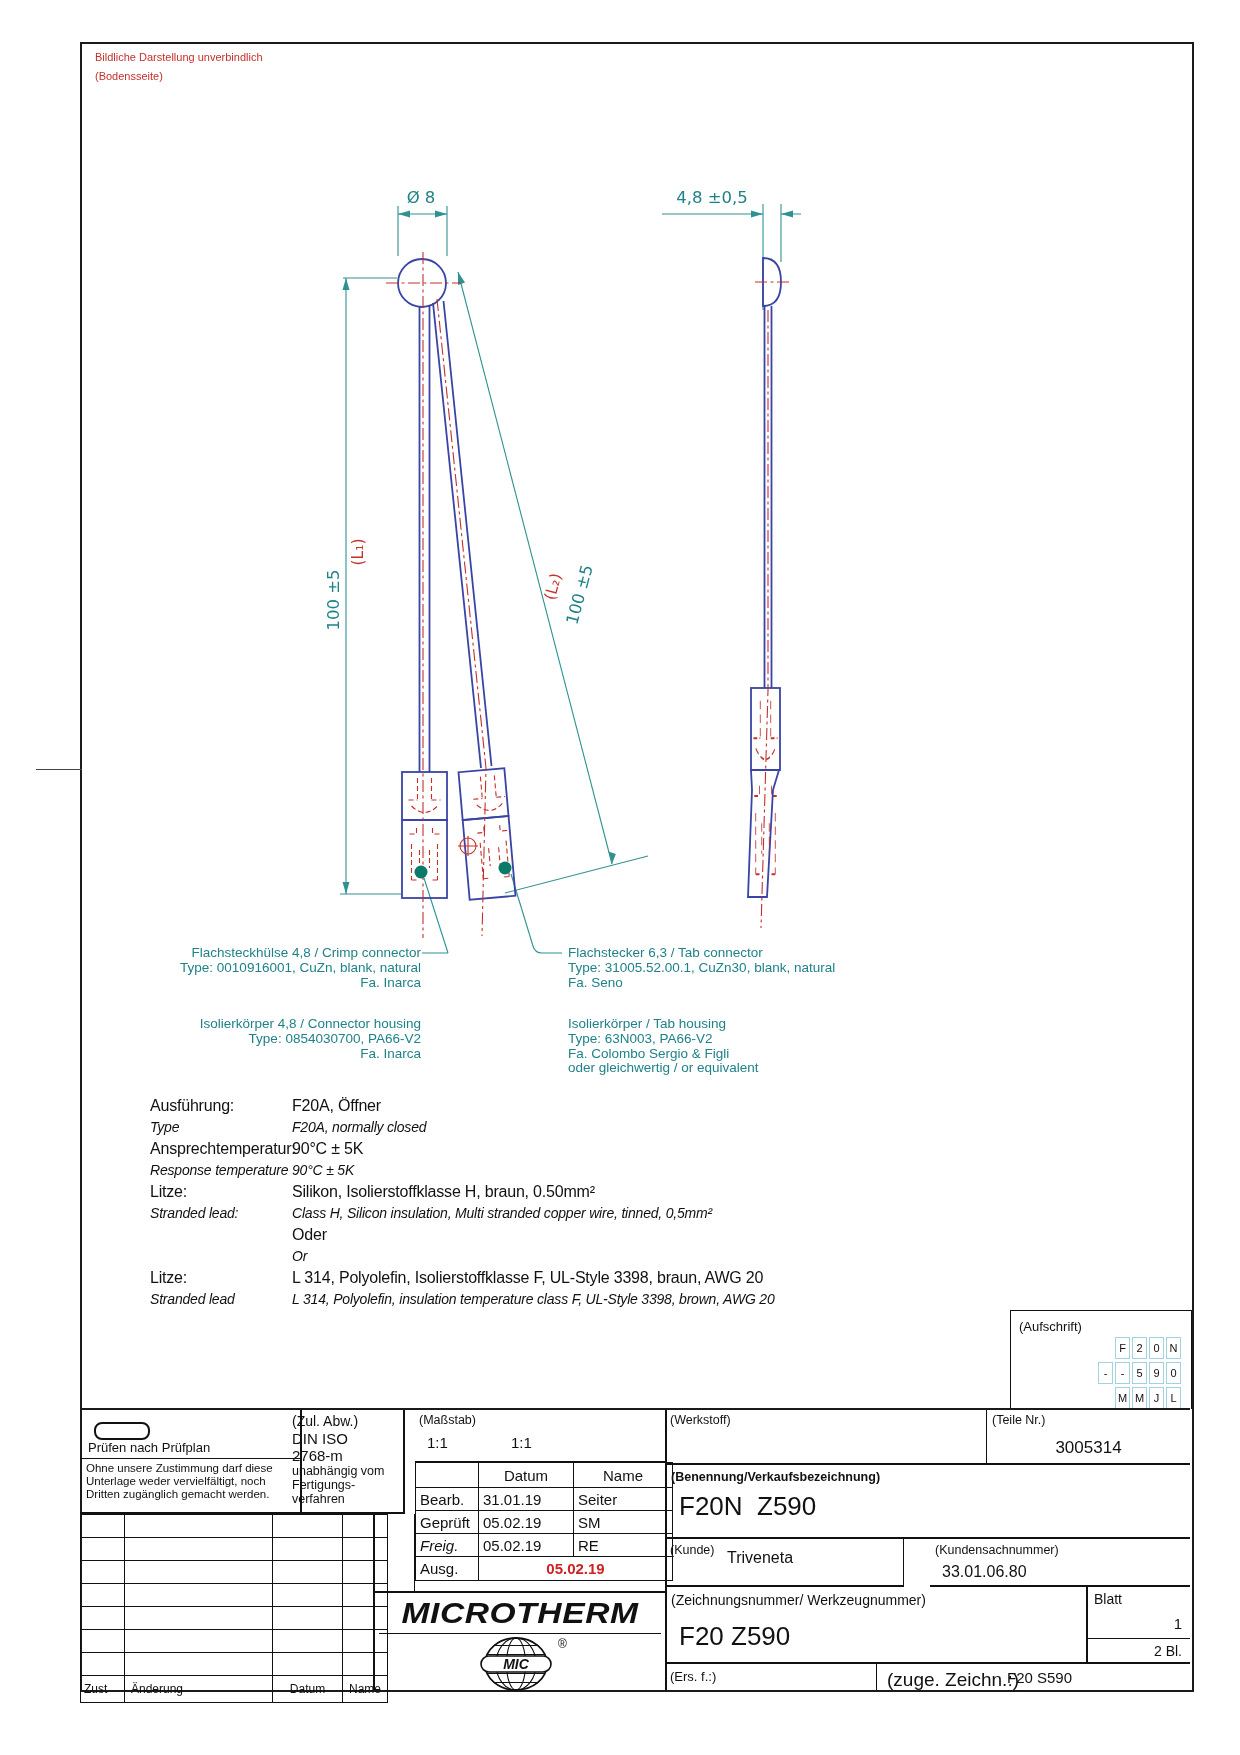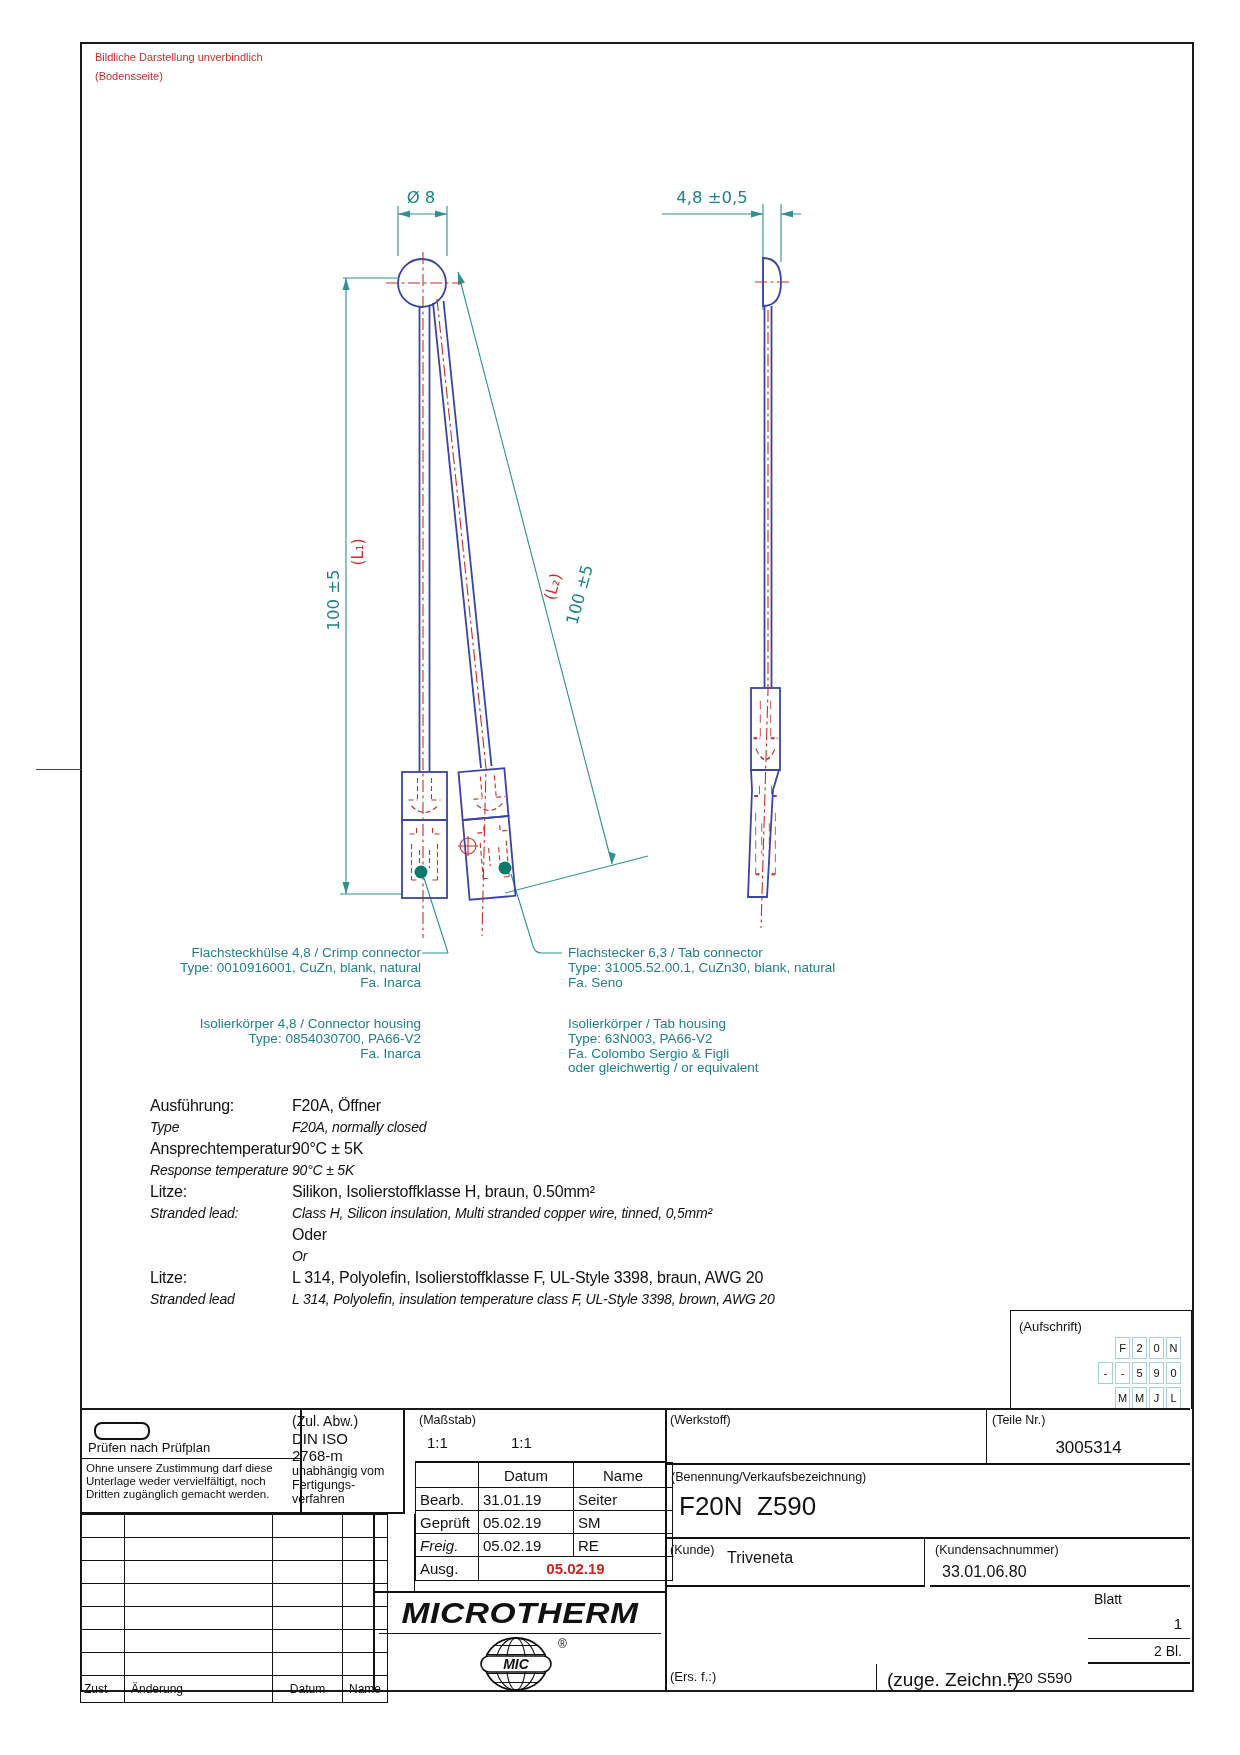--- a/index.html
+++ b/index.html
@@ -346,33 +346,37 @@
 
     <div class="bx" style="left:585px;top:0;width:322px;height:55px;border-right:1.5px solid #111;border-bottom:2px solid #111;">
       <div class="abs lab" style="left:5px;top:3px;">(Werkstoff)</div>
     </div>
     <div class="bx" style="left:907px;top:0;width:203px;height:55px;border-bottom:2px solid #111;">
       <div class="abs lab" style="left:5px;top:3px;">(Teile Nr.)</div>
       <div class="abs" style="left:0;top:28px;width:100%;text-align:center;font-size:17px;">3005314</div>
     </div>
 
     <div class="bx" style="left:585px;top:55px;width:525px;height:74px;border-bottom:2px solid #111;">
-      <div class="abs lab" style="left:6px;top:5px;">(Benennung/Verkaufsbezeichnung)</div>
+      <div class="abs lab" style="left:6px;top:5px;font-weight:bold;">(Benennung/Verkaufsbezeichnung)</div>
       <div class="abs big" style="left:14px;top:26px;white-space:pre;">F20N  Z590</div>
     </div>
 
-    <div class="bx" style="left:585px;top:129px;width:260px;height:48px;border-right:1.5px solid #111;border-bottom:2px solid #111;">
+    <div class="bx" style="left:585px;top:129px;width:239px;height:48px;border-right:1.5px solid #111;border-bottom:2px solid #111;">
       <div class="abs lab" style="left:5px;top:4px;">(Kunde)</div>
       <div class="abs" style="left:62px;top:10px;font-size:16px;">Triveneta</div>
     </div>
     <div class="bx" style="left:850px;top:129px;width:260px;height:48px;border-bottom:2px solid #111;">
       <div class="abs lab" style="left:5px;top:4px;">(Kundensachnummer)</div>
       <div class="abs" style="left:12px;top:24px;font-size:16px;">33.01.06.80</div>
     </div>
 
+    <div class="bx" style="left:585px;top:177px;width:423px;height:77px;border-right:2px solid #111;border-bottom:2px solid #111;">
+      <div class="abs lab" style="left:6px;top:5px;font-size:14px;">(Zeichnungsnummer/ Werkzeugnummer)</div>
+      <div class="abs big" style="left:14px;top:34px;">F20 Z590</div>
+    </div>
     <div class="bx" style="left:1008px;top:177px;width:102px;height:52px;border-bottom:1.5px solid #111;">
       <div class="abs" style="left:6px;top:4px;font-size:14px;">Blatt</div>
       <div class="abs" style="right:8px;top:28px;font-size:15px;">1</div>
     </div>
     <div class="bx" style="left:1008px;top:229px;width:102px;height:25px;border-bottom:2px solid #111;">
       <div class="abs" style="right:8px;top:4px;font-size:14px;">2 Bl.</div>
     </div>
 
     <div class="bx" style="left:585px;top:254px;width:212px;height:26px;border-right:1.5px solid #111;">
       <div class="abs" style="left:5px;top:5px;font-size:13px;">(Ers. f.:)</div>

